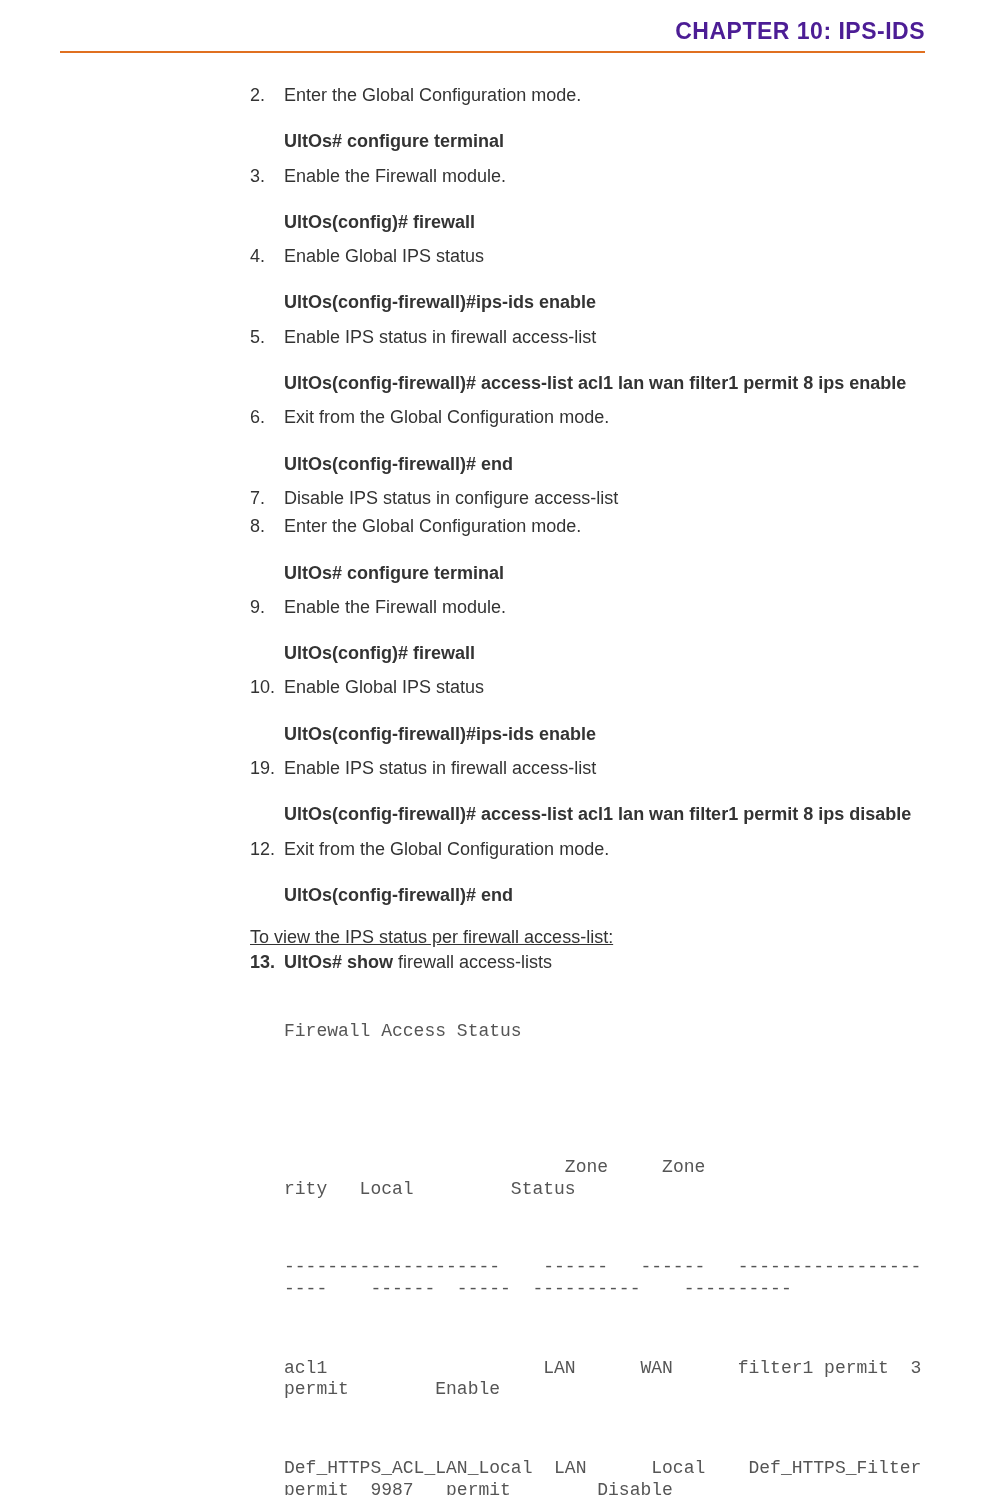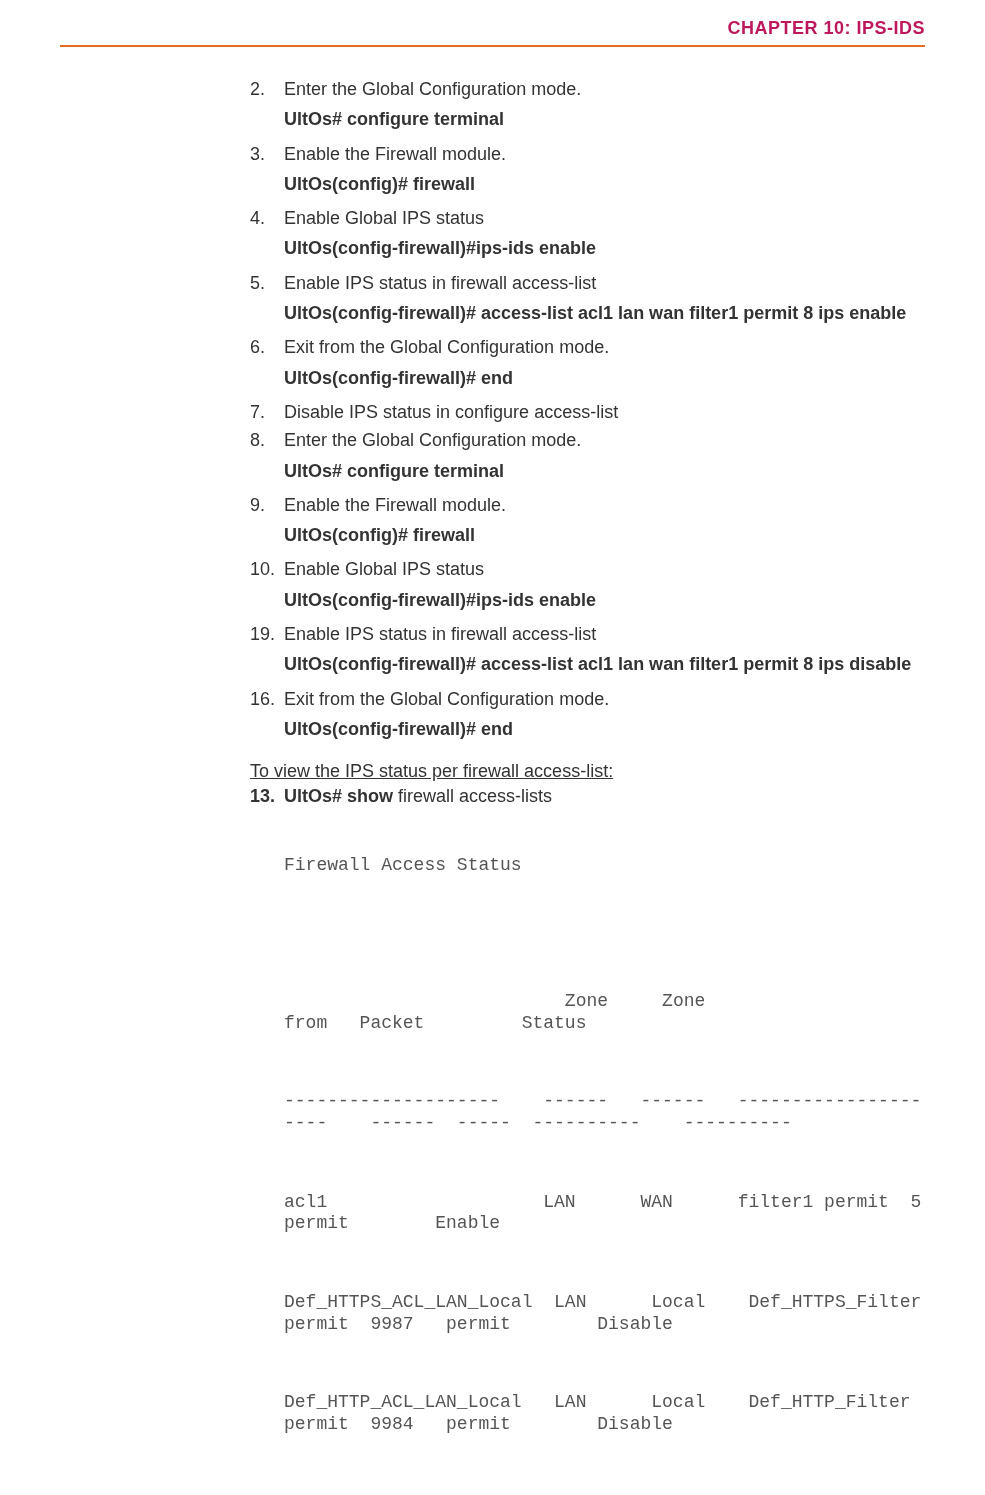--- a/index.html
+++ b/index.html
@@ -1,24 +1,24 @@
 <!DOCTYPE html>
 <html><head>
 <meta charset="utf-8">
 <style>
   * { box-sizing: border-box; margin: 0; padding: 0; }
   html, body { width: 985px; background: #fff; font-family: Arial, Helvetica, sans-serif; color: #333; }
   .page { width: 985px; min-height: 1495px; position: relative; padding: 0 60px; }
-  .header { text-align: right; font-weight: bold; font-size: 18px; color: #be185d; padding-top: 18px; letter-spacing: 0.5px; }
+  .header { text-align: right; font-weight: bold; font-size: 23px; color: #4c1d95; padding-top: 18px; letter-spacing: 0.5px; }
   .top-rule { border: none; border-top: 2px solid #e07020; margin-top: 6px; }
   .content { padding-left: 190px; padding-right: 0px; padding-top: 30px; font-size: 18px; line-height: 1.35; color: #333; }
   .step { display: flex; margin-bottom: 4px; }
   .num { width: 34px; flex-shrink: 0; }
   .body { flex: 1; }
-  .cmd { font-weight: bold; margin-top: 6px; margin-bottom: 6px; }
+  .cmd { font-weight: bold; margin-top: 22px; margin-bottom: 6px; }
   .underline { text-decoration: underline; }
   .bold { font-weight: bold; }
   .code-block { font-family: "Courier New", Courier, monospace; font-size: 18px; color: #555; margin-left: 34px; white-space: pre-wrap; line-height: 1.2; }
   .code-para { margin-bottom: 14px; }
 </style>
 </head>
 <body>
 
 <div class="page">
   <div class="header">CHAPTER 10: IPS-IDS</div>
@@ -99,41 +99,41 @@
 
     <div class="step">
       <div class="num">19.</div>
       <div class="body">
         <div>Enable IPS status in firewall access-list</div>
         <div class="cmd">UltOs(config-firewall)# access-list acl1 lan wan filter1 permit 8 ips disable</div>
       </div>
     </div>
 
     <div class="step">
-      <div class="num">16.</div>
+      <div class="num">12.</div>
       <div class="body">
         <div>Exit from the Global Configuration mode.</div>
         <div class="cmd">UltOs(config-firewall)# end</div>
       </div>
     </div>
 
     <div class="underline" style="margin-top:12px;">To view the IPS status per firewall access-list:</div>
 
     <div class="step" style="">
       <div class="num bold">13.</div>
       <div class="body">
         <span class="bold">UltOs# show</span><span> firewall access-lists</span>
       </div>
     </div>
 
     <div class="code-block">
       <div class="code-para">Firewall Access Status</div>
       <div style="height:14px"></div>
-      <div class="code-para">                          Zone     Zone                               from   Packet         Status</div>
+      <div class="code-para">                          Zone     Zone                               rity   Local         Status</div>
       <div class="code-para">--------------------    ------   ------   ---------------------    ------  -----  ----------    ----------</div>
-      <div class="code-para">acl1                    LAN      WAN      filter1 permit  5      permit        Enable</div>
+      <div class="code-para">acl1                    LAN      WAN      filter1 permit  3      permit        Enable</div>
       <div class="code-para">Def_HTTPS_ACL_LAN_Local  LAN      Local    Def_HTTPS_Filter          permit  9987   permit        Disable</div>
       <div class="code-para">Def_HTTP_ACL_LAN_Local   LAN      Local    Def_HTTP_Filter           permit  9984   permit        Disable</div>
     </div>
 
   </div>
 
 </div>
 
 </body></html>

